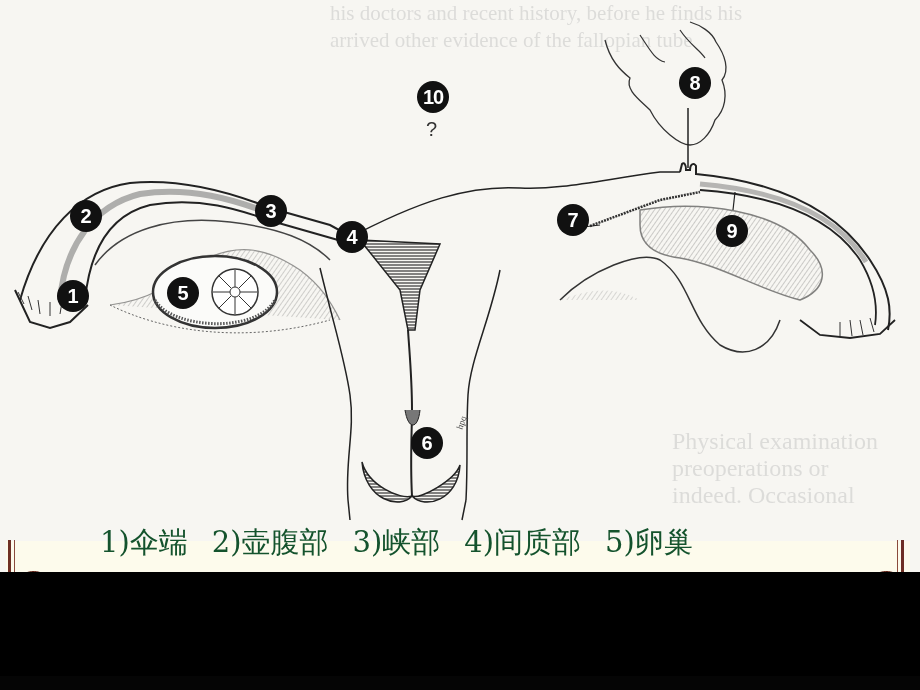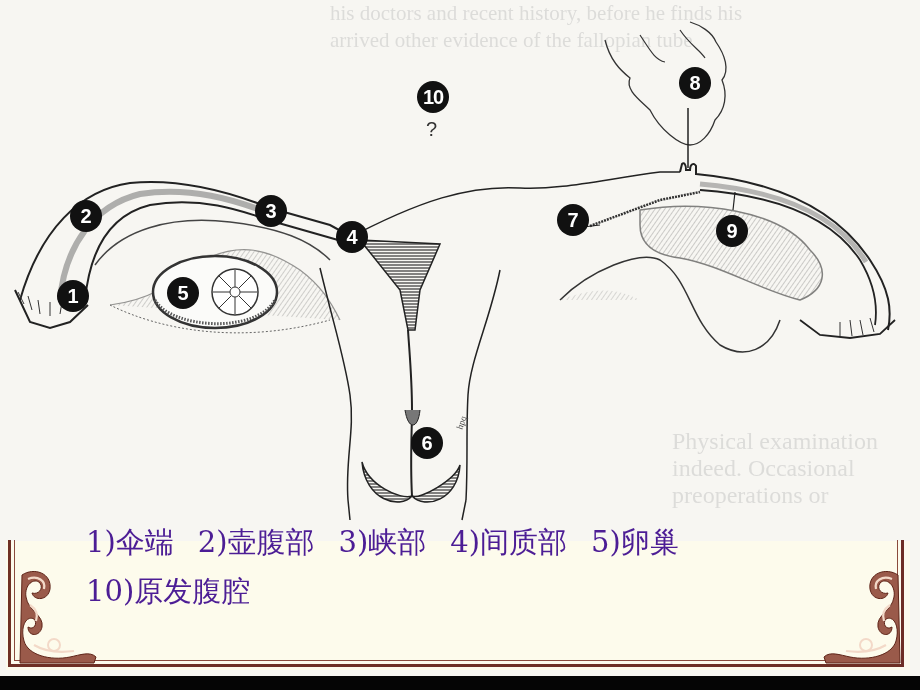--- a/index.html
+++ b/index.html
@@ -1,44 +1,44 @@
 <!DOCTYPE html>
 <html><head>
   <meta charset="utf-8">
   <style>
     html, body { margin: 0; padding: 0; }
     body { width: 920px; height: 690px; background: #000; overflow: hidden; position: relative; font-family: "Liberation Serif", "DejaVu Serif", serif; }
-    .slide { position: absolute; left: 0; top: 0; width: 920px; height: 676px; background: #f7f6f2; overflow: hidden; }
+    .slide { position: absolute; left: 0; top: 0; width: 920px; height: 572px; background: #f7f6f2; overflow: hidden; }
     .bottom-bar { position: absolute; left: 0; top: 676px; width: 920px; height: 14px; background: #050505; }
     .ghost-text { position: absolute; color: #bdbdbd; opacity: 0.45; font-family: "Liberation Serif", serif; font-size: 21px; line-height: 27px; white-space: nowrap; filter: blur(0.6px); }
     .illustration { position: absolute; left: 0; top: 0; width: 920px; height: 540px; }
     .marker { position: absolute; width: 32px; height: 32px; border-radius: 50%; background: #111; color: #fff; font-family: "Liberation Sans", "DejaVu Sans", sans-serif; font-weight: bold; font-size: 20px; line-height: 32px; text-align: center; }
     .marker.small { font-size: 20px; letter-spacing: -1px; }
     .qmark { position: absolute; font-family: "Liberation Sans", sans-serif; font-size: 20px; color: #333; }
     .caption-box { position: absolute; left: 6px; top: 541px; width: 904px; height: 129px; background: #fdfbec; }
     .frame-outer { position: absolute; left: 8px; top: 540px; width: 896px; height: 127px; border-left: 3px solid #6e2f24; border-right: 3px solid #6e2f24; border-bottom: 3px solid #6e2f24; box-sizing: border-box; }
     .frame-inner { position: absolute; left: 14px; top: 540px; width: 884px; height: 121px; border-left: 1px solid #8a4a3c; border-right: 1px solid #8a4a3c; border-bottom: 1px solid #8a4a3c; box-sizing: border-box; }
     .corner { position: absolute; width: 86px; height: 106px; }
-    .legend { position: absolute; left: 86px; top: 518px; color: #4c1d95; font-family: "DejaVu Serif", "Liberation Serif", serif; font-size: 29px; line-height: 49px; }
+    .legend { position: absolute; left: 100px; top: 518px; color: #14532d; font-family: "DejaVu Serif", "Liberation Serif", serif; font-size: 29px; line-height: 49px; }
     .legend-line { white-space: nowrap; height: 49px; }
     .legend-item { display: inline-block; margin-right: 24px; }
   </style>
 </head>
 <body>
 
 <div class="slide">
 
   <div class="ghost-text" style="left:330px; top:0px;">
     <div>his doctors and recent history, before he finds his</div>
     <div>arrived other evidence of the fallopian tube</div>
   </div>
   <div class="ghost-text" style="left:672px; top:396px; font-size:24px; line-height:27px;margin-top:32px;">
     <div>Physical examination</div>
+    <div>preoperations or</div>
     <div>indeed. Occasional</div>
-    <div>preoperations or</div>
   </div>
 
   <svg class="illustration" viewBox="0 0 920 540" xmlns="http://www.w3.org/2000/svg">
     <defs>
       <pattern id="hatch" width="4" height="4" patternUnits="userSpaceOnUse" patternTransform="rotate(35)">
         <line x1="0" y1="0" x2="0" y2="4" stroke="#555" stroke-width="1"></line>
       </pattern>
       <pattern id="hlines" width="6" height="3" patternUnits="userSpaceOnUse">
         <line x1="0" y1="1" x2="6" y2="1" stroke="#333" stroke-width="1.2"></line>
       </pattern>

